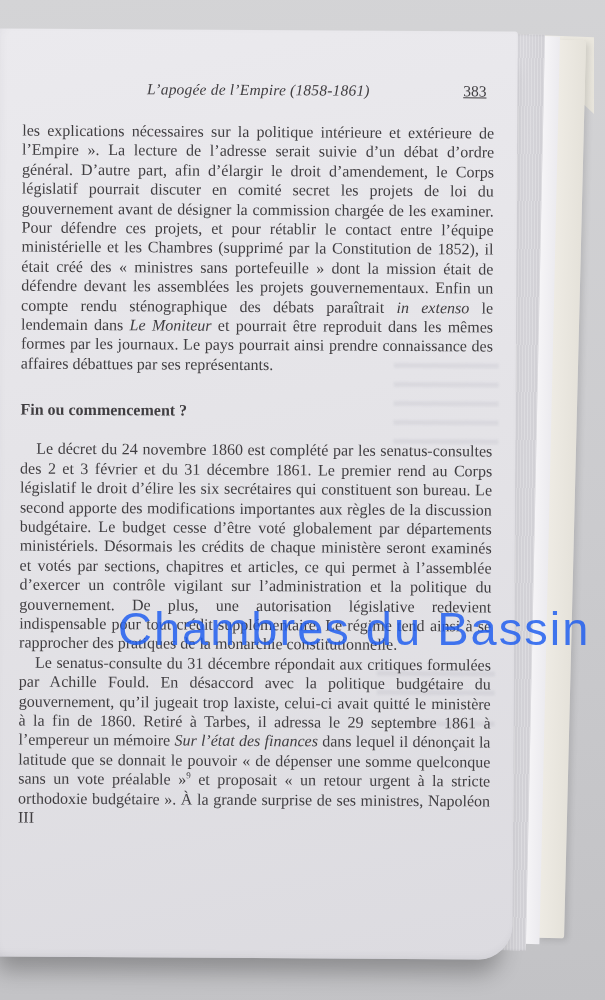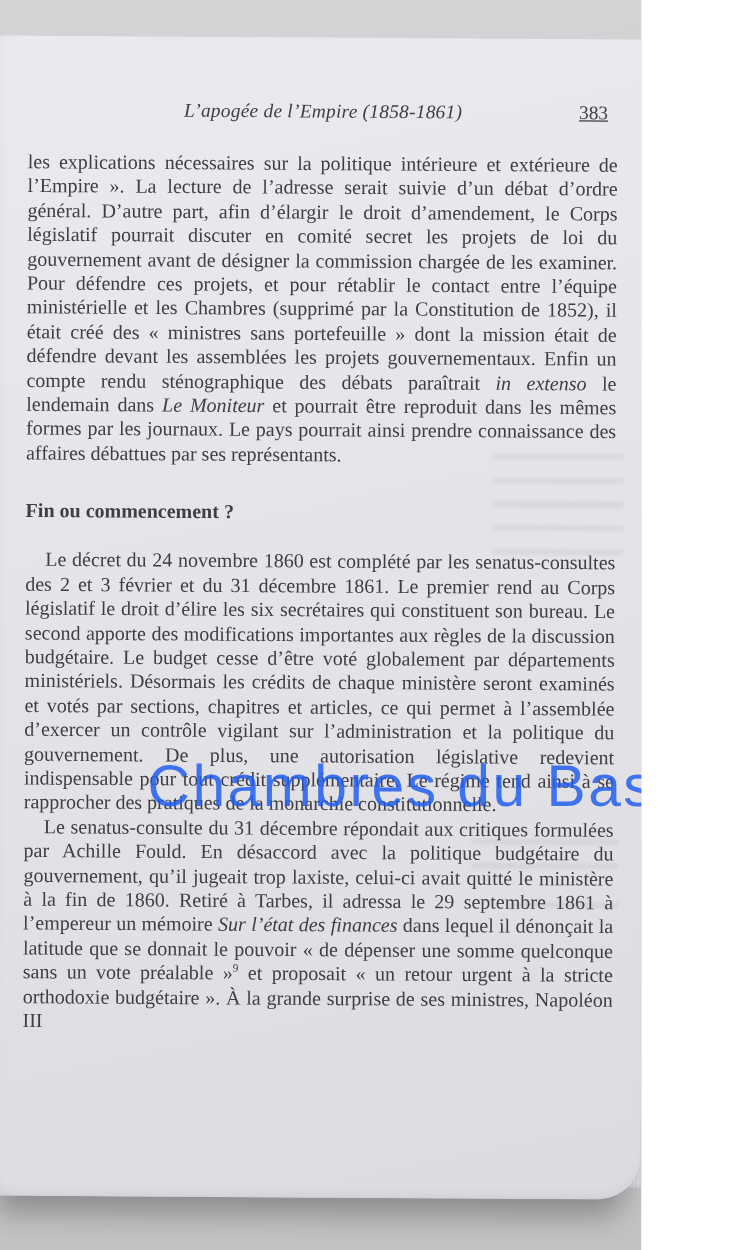--- a/index.html
+++ b/index.html
@@ -1,17 +1,17 @@
 <!DOCTYPE html>
 <html><head>
 <meta charset="utf-8">
 <style>
   html,body{margin:0;padding:0;}
   .photo{
-    position:relative;width:513px;height:1000px;overflow:hidden;
+    position:relative;width:605px;height:1000px;overflow:hidden;
     background:linear-gradient(175deg,#d4d4d6 0%,#cbcbce 55%,#c2c2c5 100%);
     font-family:"Liberation Serif","DejaVu Serif",serif;
   }
   
   .cover-corner{
     position:absolute;left:508px;top:34px;width:86px;height:80px;
     background:linear-gradient(115deg,#f1eee7,#e7e4db);
     clip-path:polygon(0 0,100% 4%,100% 100%);
     z-index:1;
   }

